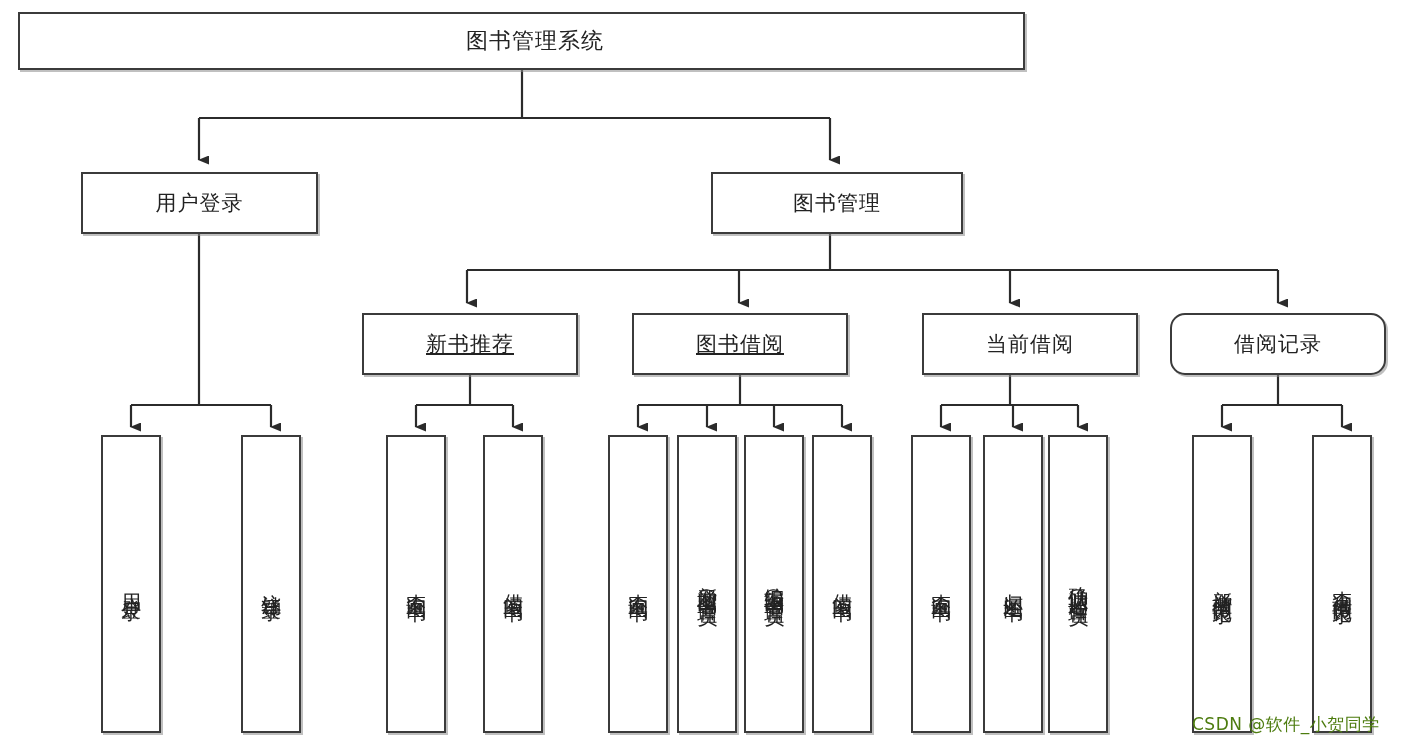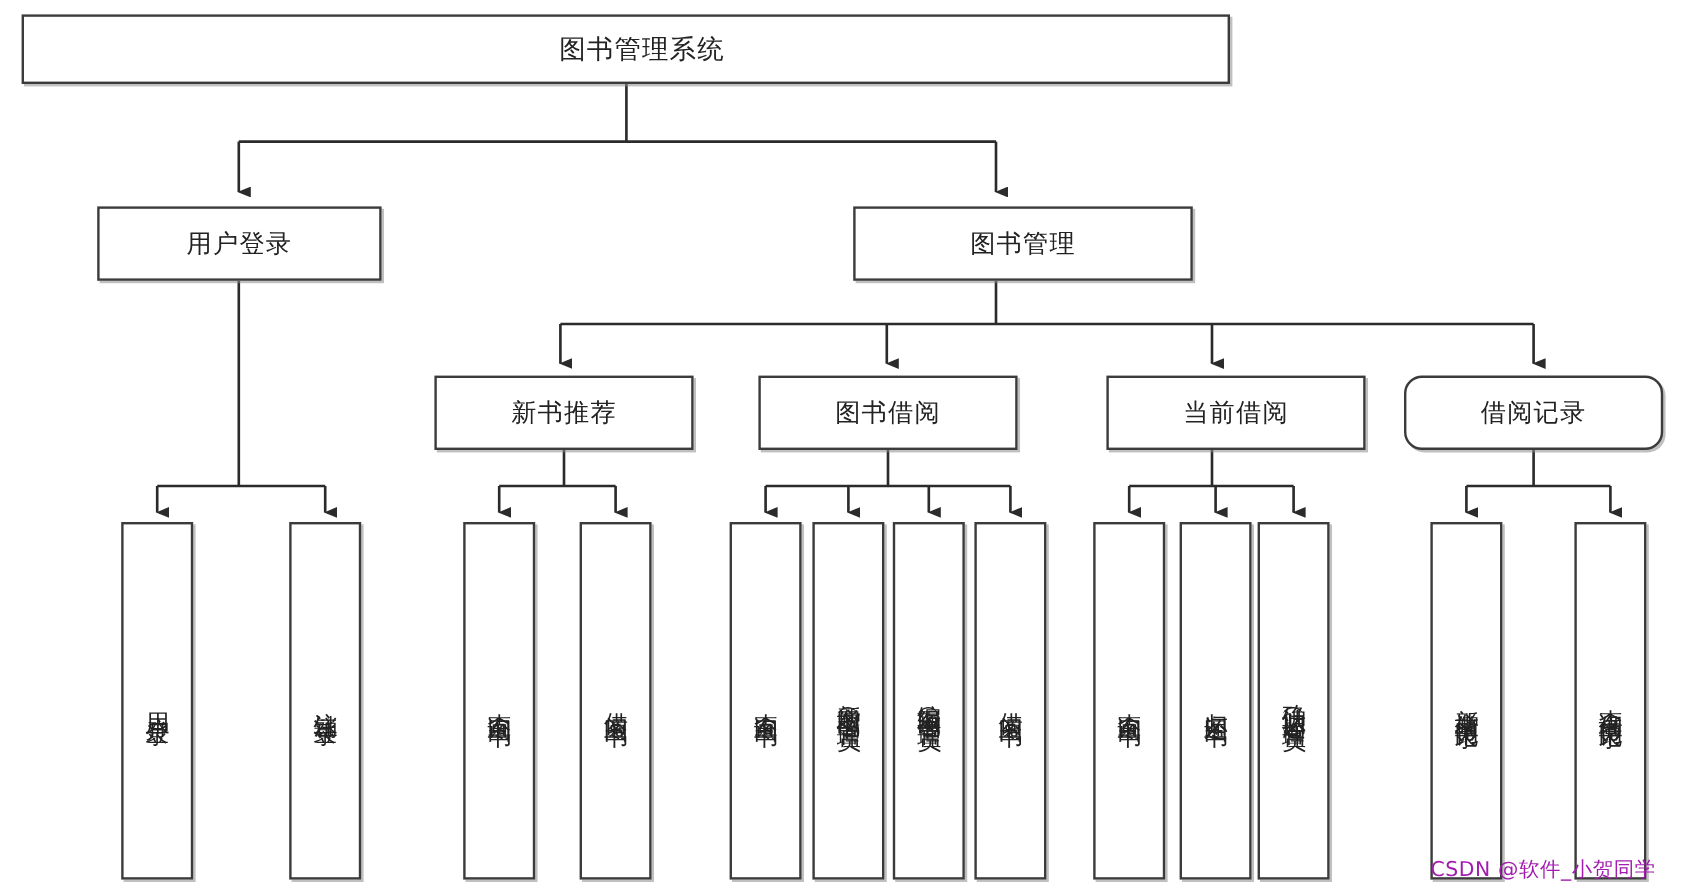--- a/index.html
+++ b/index.html
@@ -55,21 +55,21 @@
     letter-spacing: 3px;
     text-align: center;
     white-space: normal;
     padding: 4px 0;
   }
   .watermark {
     position: absolute;
     left: 1192px;
     top: 713px;
     font-size: 17px;
-    color: #a21caf;
+    color: #4d7c0f;
     letter-spacing: 0.5px;
     white-space: nowrap;
     z-index: 3;
   }
 </style>
 </head>
 <body>
 
 <div id="canvas">
 
@@ -120,24 +120,24 @@
       <path d="M1278,375 L1278,405"></path>
       <path d="M1222,405 L1342,405"></path>
       <path d="M1222,405 L1222,427" marker-end="url(#arrow)"></path>
       <path d="M1342,405 L1342,427" marker-end="url(#arrow)"></path>
     </g>
   </svg>
 
   <div class="node node-root" style="left:18px; top:12px; width:1007px; height:58px;padding-left:27px;">图书管理系统</div>
 
   <div class="node node-h" style="left:81px; top:172px; width:237px; height:62px;">用户登录</div>
-  <div class="node node-h" style="left:711px; top:172px; width:283px; height:62px;">图书管理</div>
+  <div class="node node-h" style="left:711px; top:172px; width:252px; height:62px;">图书管理</div>
 
-  <div class="node node-h" style="left:362px; top:313px; width:216px; height:62px;">新书推荐</div>
-  <div class="node node-h" style="left:632px; top:313px; width:216px; height:62px;">图书借阅</div>
+  <div class="node node-h" style="left:362px; top:313px; width:216px; height:62px;text-decoration:underline;">新书推荐</div>
+  <div class="node node-h" style="left:632px; top:313px; width:216px; height:62px;text-decoration:underline;">图书借阅</div>
   <div class="node node-h" style="left:902px; top:313px; width:216px; height:62px;margin-left:20px;">当前借阅</div>
   <div class="node node-h" style="left:1170px; top:313px; width:216px; height:62px;border-radius:15px;">借阅记录</div>
 
   <div class="node node-v" style="left:101px; top:435px; width:60px; height:298px;">用户登录</div>
   <div class="node node-v" style="left:241px; top:435px; width:60px; height:298px;">注销登录</div>
 
   <div class="node node-v" style="left:386px; top:435px; width:60px; height:298px;">查询图书</div>
   <div class="node node-v" style="left:483px; top:435px; width:60px; height:298px;">借阅图书</div>
 
   <div class="node node-v" style="left:608px; top:435px; width:60px; height:298px;">查询图书</div>

